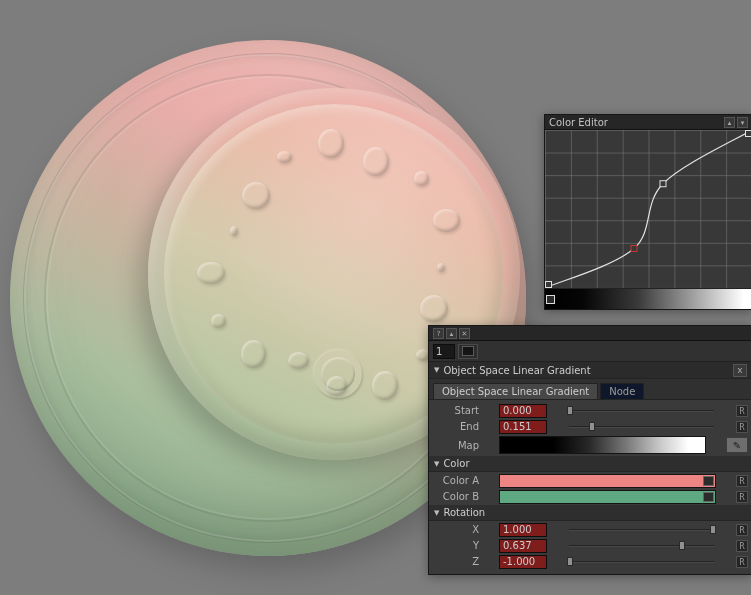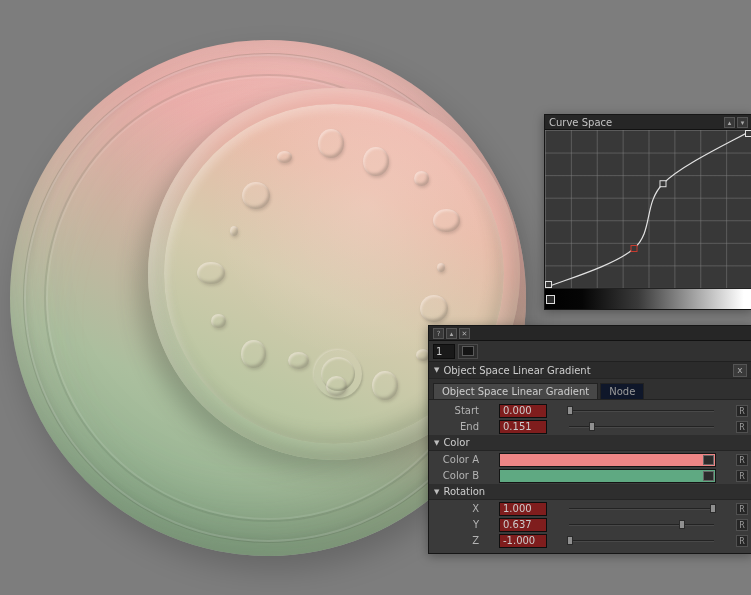--- a/index.html
+++ b/index.html
@@ -117,21 +117,21 @@
         <div class="blob" style="width: 27.6381px; height: 22.3571px; left: 33.3457px; top: 157.512px;"></div>
         <div class="blob" style="width: 8.34566px; height: 9.51262px; left: 66.0751px; top: 122.462px;"></div>
         <div class="blob" style="width: 27.7572px; height: 27.2724px; left: 78.4516px; top: 78.024px;"></div>
         <div class="blob" style="width: 14.4661px; height: 11.6625px; left: 113.17px; top: 47.4766px;"></div>
         <div class="blob" style="width: 25.5279px; height: 29.0824px; left: 154.466px; top: 24.9998px;"></div>
       </div>
   </div>
 
   <section class="panel curve-editor">
     <header class="panel-title">
-      <span class="pt-text">Curve Space</span>
+      <span class="pt-text">Color Editor</span>
       <span class="pt-icons">
         <span class="mini-btn">▴</span>
         <span class="mini-btn">▾</span>
       </span>
     </header>
     <div class="graph" id="graph" style="background-size: calc(12.5%) calc(14.2857%);">
       <svg id="curveSvg" width="207" height="158">
           <path d="M 0,158 C 14.835,151.41666666666666 69.345,135.88 89.01,118.5 C 108.67500000000001,101.12 98.32499999999999,73.47 117.99,53.71999999999999 C 137.655,33.96999999999999 192.165,8.953333333333331 207,0" fill="none" stroke="#e2e2e2" stroke-width="1.2"></path>
           <rect x="0.5" y="151.5" width="6" height="6" fill="#383838" stroke="#e0e0e0"></rect>
           <rect x="86.01" y="115.5" width="6" height="6" fill="#383838" stroke="#c63a2e"></rect>
@@ -186,20 +186,25 @@
       <div class="row">
         <span class="lbl">End</span>
         <span class="val">0.151</span>
         <span class="slider">
           <span class="track"></span>
           <span class="thumb" style="left: calc(15.1% - 0.91px);"></span>
         </span>
         <span class="rbtn">R</span>
       </div>
 
+      <div class="row map-row">
+        <span class="lbl">Map</span>
+        <span class="map-strip"></span>
+        <button class="map-btn"><span>✎</span></button>
+      </div>
 
       <div class="sec-header">
         <span class="tri">▼</span>
         <span class="sec-title">Color</span>
       </div>
 
       <div class="row">
         <span class="lbl">Color A</span>
         <span class="swatch" style="background: rgb(238, 133, 133);">
           <span class="swatch-mini-icon"></span>

